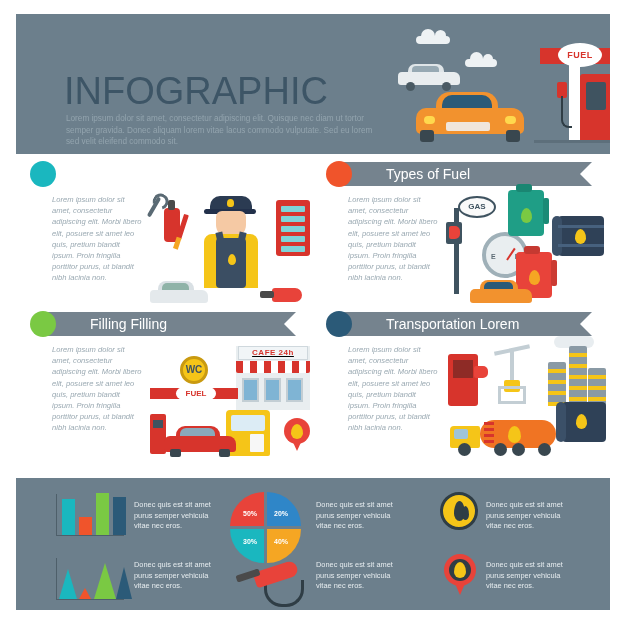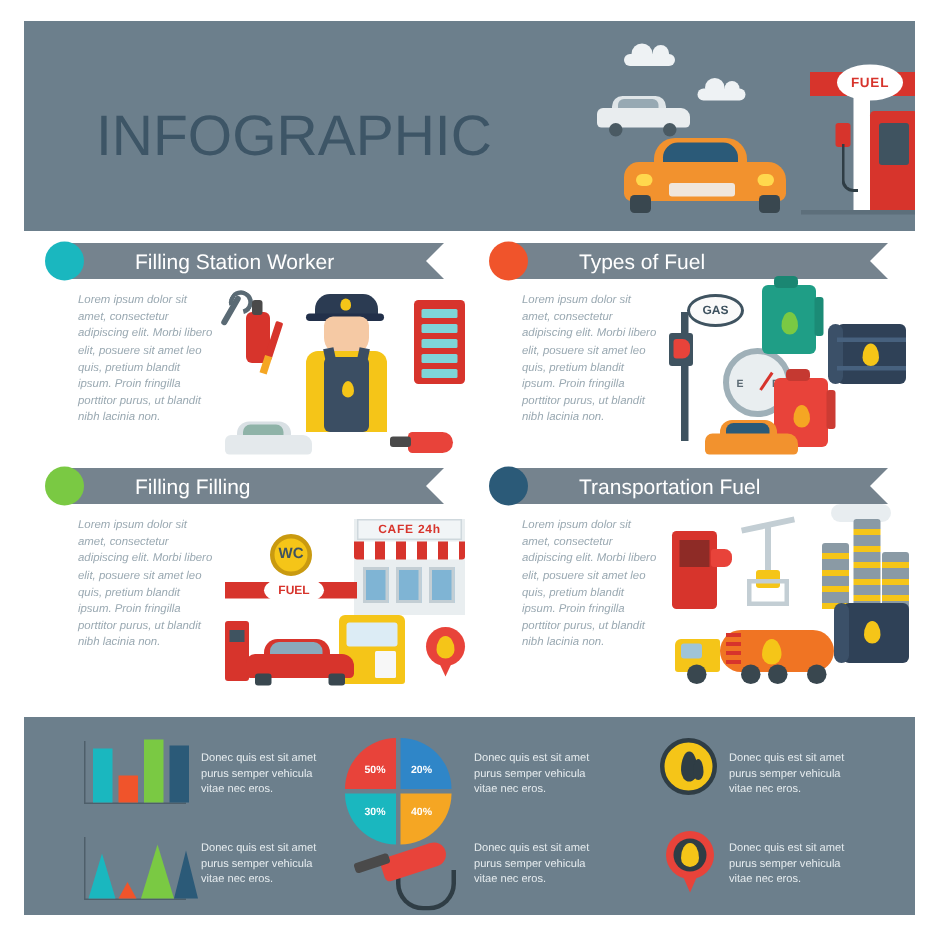--- a/index.html
+++ b/index.html
@@ -117,21 +117,21 @@
   .barrel{position:absolute;left:112px;top:26px;width:46px;height:40px;background:#2f4157;border-radius:4px;}
   .barrel i{position:absolute;left:0;width:46px;height:3px;background:#47617e;display:block;}
   .barrel .lid{position:absolute;left:-6px;top:0;width:10px;height:40px;background:#3b5068;border-radius:5px;}
   .ocar-sm{position:absolute;left:24px;top:88px;width:62px;height:28px;}
   .ocar-sm .b{position:absolute;left:0;top:11px;width:62px;height:14px;background:#f2922e;border-radius:5px 7px 3px 3px;}
   .ocar-sm .r{position:absolute;left:10px;top:2px;width:38px;height:12px;background:#f2922e;border-radius:8px 8px 0 0;}
   .ocar-sm .w{position:absolute;left:14px;top:4px;width:29px;height:9px;background:#2b5a78;border-radius:5px 5px 0 0;}
 
   
   .cafe{position:absolute;right:2px;top:6px;width:74px;height:64px;background:#e9eef0;}
-  .cafe-sign{position:absolute;left:2px;top:0px;width:70px;height:14px;background:#f1f5f7;border:1px solid #cfd8dd;box-sizing:border-box;}
+  .cafe-sign{position:absolute;left:2px;top:0px;width:70px;height:14px;background:#f1f5f7;border:1px solid #cfd8dd;box-sizing:border-box;text-decoration:underline;}
   .cafe-sign span{display:block;text-align:center;line-height:12px;font-size:8px;font-weight:bold;color:#d7342c;letter-spacing:0.5px;}
   .awning{position:absolute;left:0px;top:15px;width:74px;height:12px;background:repeating-linear-gradient(90deg,#d7342c 0 7px,#ffffff 7px 14px);border-radius:0 0 2px 2px;}
   .cafe-win{position:absolute;top:32px;width:17px;height:24px;background:#7fb4d4;border:2px solid #c3ced4;box-sizing:border-box;}
   .cw1{left:6px;} .cw2{left:28px;} .cw3{left:50px;}
   .wc{position:absolute;left:30px;top:16px;width:28px;height:28px;background:#f5c518;border:3px solid #c99a10;border-radius:50%;box-sizing:border-box;}
   .wc span{display:block;text-align:center;line-height:22px;font-size:10px;font-weight:bold;color:#3f5360;}
   .fuel-bar{position:absolute;left:0px;top:48px;width:88px;height:11px;background:#d7342c;}
   .fuel-oval{position:absolute;left:26px;top:44px;width:40px;height:19px;background:#ffffff;border-radius:50%;}
   .fuel-oval span{display:block;text-align:center;line-height:19px;font-size:8px;font-weight:bold;color:#d7342c;}
   .rcar{position:absolute;left:14px;bottom:2px;width:72px;height:32px;}
@@ -230,20 +230,21 @@
   .fpin .c{position:absolute;left:5px;top:5px;width:22px;height:22px;background:#2f3d45;border-radius:50%;}
   .fpin .d{position:absolute;left:10px;top:8px;width:12px;height:16px;background:#f5c518;border-radius:50% 50% 50% 50%/62% 62% 38% 38%;}
 </style>
 </head>
 <body>
 
 <div class="page">
 
   <div class="header">
     <div class="header-sub">INFOGRAPHIC</div>
+    <div class="header-body">Lorem ipsum dolor sit amet, consectetur adipiscing elit. Quisque nec diam ut tortor semper gravida. Donec aliquam lorem vitae lacus commodo vulputate. Sed eu lorem sed velit eleifend commodo sit.</div>
 
     <div class="hero">
       <div class="cloud cloud1"></div>
       <div class="cloud cloud2"></div>
 
       <div class="wcar">
         <div class="roof"></div>
           <div class="win"></div>
           <div class="body"></div>
         <div class="w1"></div>
@@ -270,23 +271,20 @@
         <div class="grill"></div>
           <div class="lamp l1"></div>
           <div class="lamp l2"></div>
         <div class="w1"></div>
           <div class="w2"></div>
       </div>
     </div>
   </div>
 
   <div class="section s1">
-    <div class="ribbon">
-      <div class="ribbon-title">Filling Station Worker</div>
-    </div>
     <div class="dot dot-teal"></div>
     <div class="sec-body">Lorem ipsum dolor sit amet, consectetur adipiscing elit. Morbi libero elit, posuere sit amet leo quis, pretium blandit ipsum. Proin fringilla porttitor purus, ut blandit nibh lacinia non.</div>
 
     <div class="illus">
       <div class="wrench"></div>
       <div class="ext"></div>
       <div class="ext-top"></div>
       <div class="driver"></div>
 
       <div class="worker">
@@ -409,21 +407,21 @@
 
       <div class="pin">
         <div class="pin-b"></div>
           <div class="pin-i"></div>
       </div>
     </div>
   </div>
 
   <div class="section s4">
     <div class="ribbon">
-      <div class="ribbon-title">Transportation Fuel</div>
+      <div class="ribbon-title">Transportation Lorem</div>
     </div>
     <div class="dot dot-navy"></div>
     <div class="sec-body">Lorem ipsum dolor sit amet, consectetur adipiscing elit. Morbi libero elit, posuere sit amet leo quis, pretium blandit ipsum. Proin fringilla porttitor purus, ut blandit nibh lacinia non.</div>
 
     <div class="illus">
       <div class="tpump">
           <i></i>
         </div>
       <div class="tnoz"></div>
 

